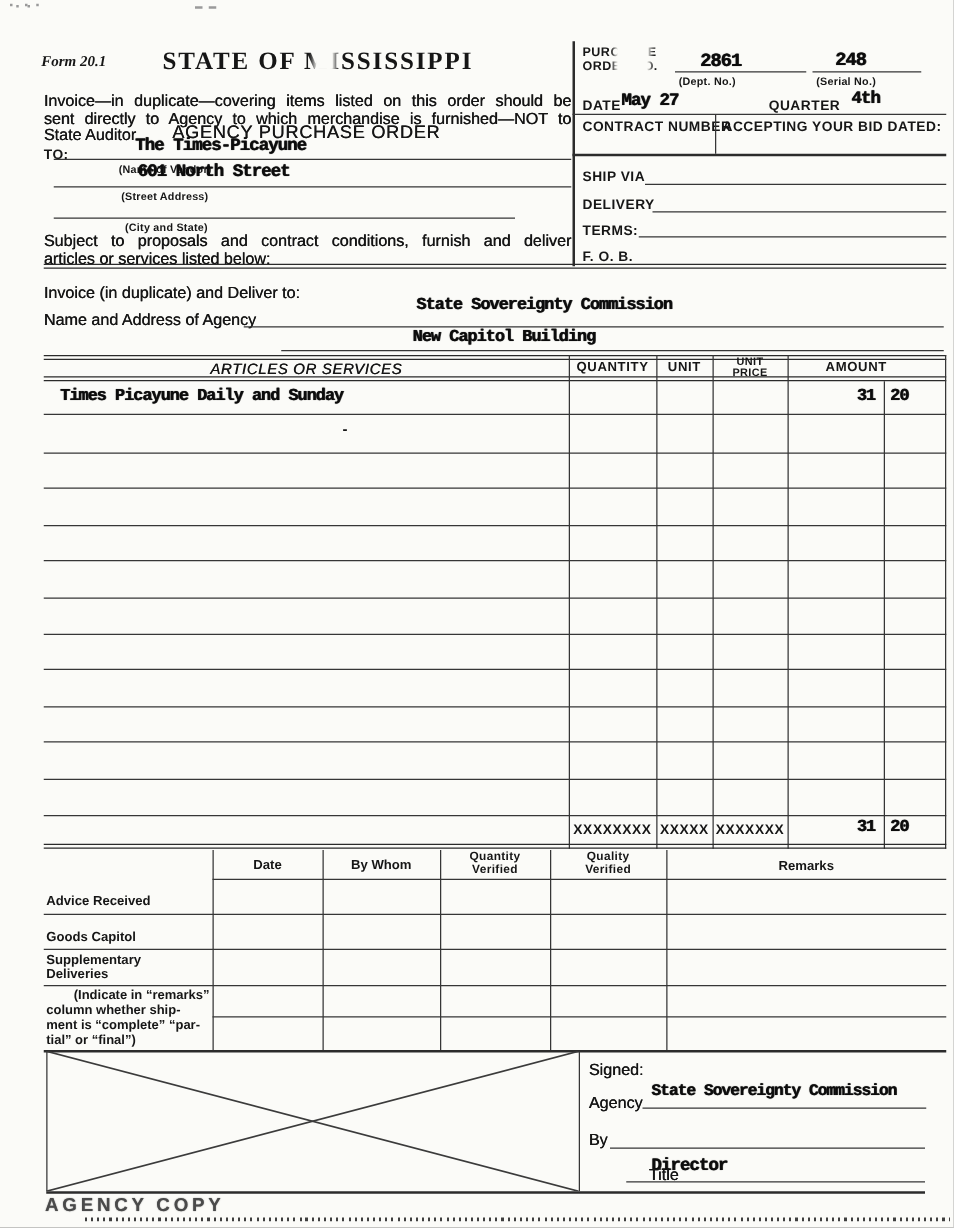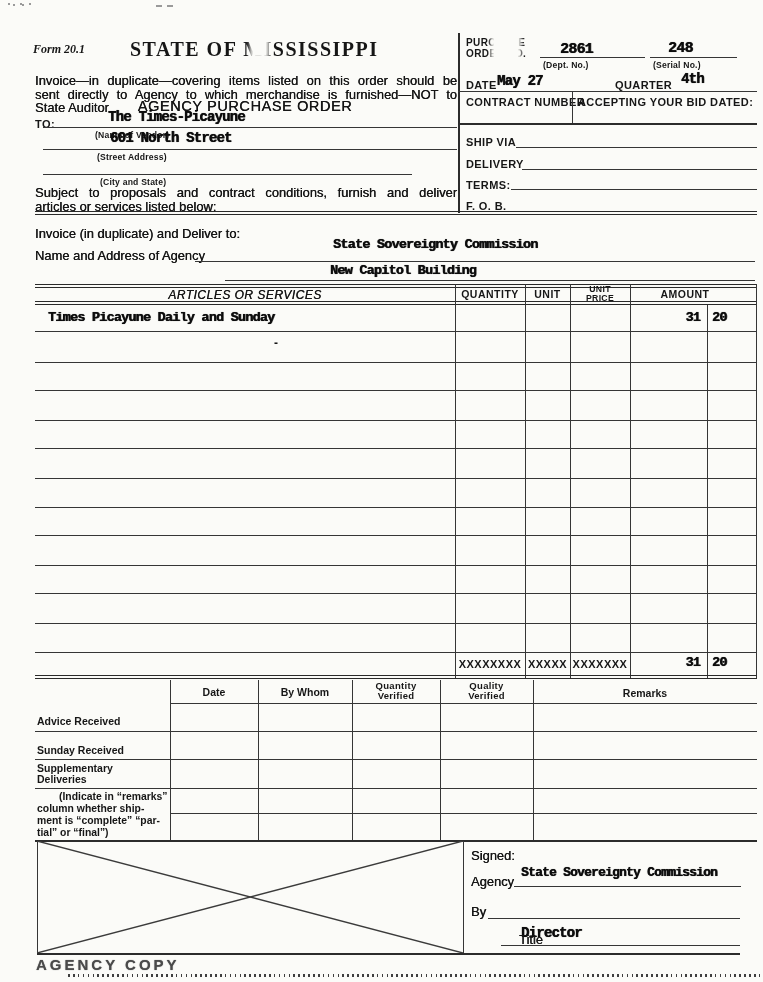--- a/index.html
+++ b/index.html
@@ -163,21 +163,21 @@
   <div class="abs th2 ctr" style="left:440px;top:692px;width:93px;font-size:9.5px;">Verified</div>
   <div class="abs vlab ctr" style="left:533px;top:687px;width:224px;">Remarks</div>
 
   <div class="abs hl" style="left:170px;top:703px;width:587px;"></div>
   <div class="abs hl" style="left:35px;top:731px;width:722px;"></div>
   <div class="abs hl" style="left:35px;top:759px;width:722px;"></div>
   <div class="abs hl" style="left:35px;top:788px;width:722px;"></div>
   <div class="abs hl" style="left:170px;top:813px;width:587px;"></div>
 
   <div class="abs vlab" style="left:37px;top:715px;">Advice Received</div>
-  <div class="abs vlab" style="left:37px;top:744px;">Sunday Received</div>
+  <div class="abs vlab" style="left:37px;top:744px;">Goods Capitol</div>
   <div class="abs vlab" style="left:37px;top:762px;">Supplementary</div>
   <div class="abs vlab" style="left:37px;top:773px;">Deliveries</div>
   <div class="abs note" style="left:37px;top:791px;padding-left:22px;">(Indicate in “remarks”</div>
   <div class="abs note" style="left:37px;top:803px;">column whether ship-</div>
   <div class="abs note" style="left:37px;top:815px;">ment is “complete” “par-</div>
   <div class="abs note" style="left:37px;top:827px;">tial” or “final”)</div>
 
   <div class="abs hl15" style="left:35px;top:840px;width:722px;"></div>
 
   <div class="abs vl" style="left:37px;top:841px;height:112px;"></div>

